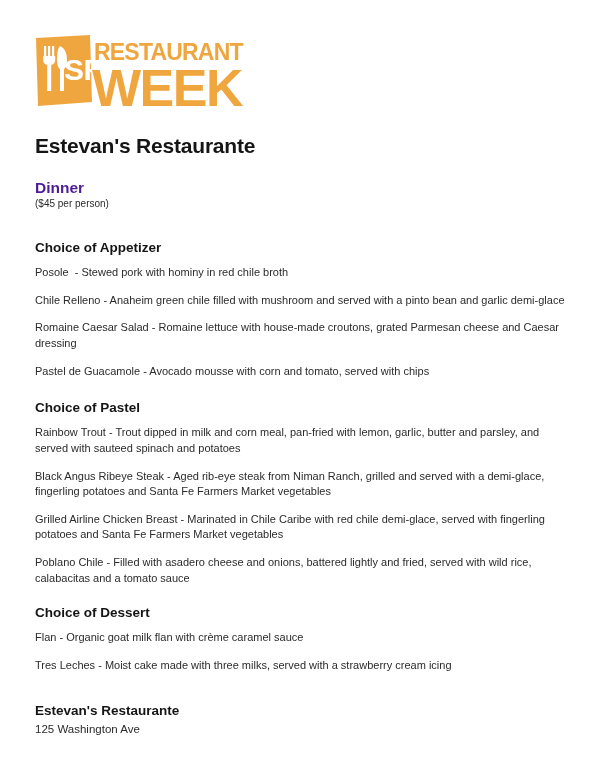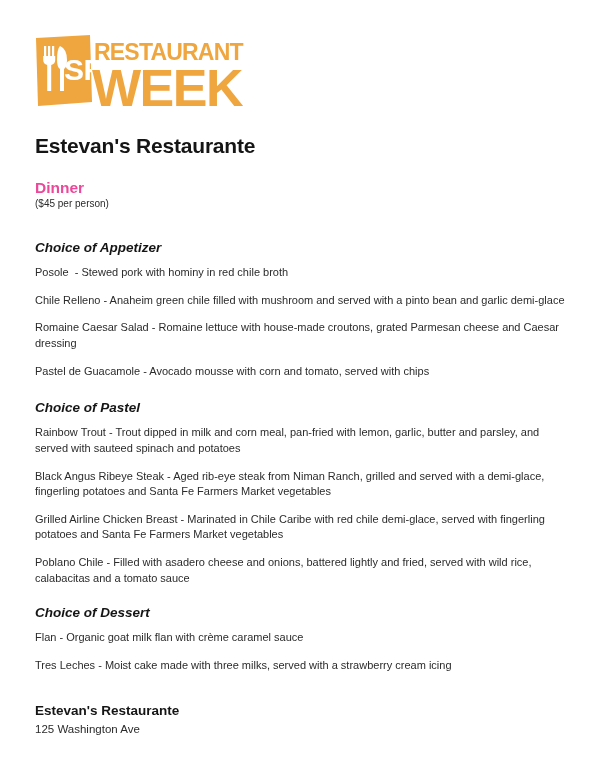--- a/index.html
+++ b/index.html
@@ -48,42 +48,41 @@
     font-weight: bold;
     color: #151515;
     letter-spacing: -0.2px;
     margin: 0 0 22px 0;
     line-height: 1.1;
   }
 
   .meal-name {
     font-size: 15.5px;
     font-weight: bold;
-    color: #ec4899;
+    color: #4c1d95;
     margin: 0 0 1px 0;
     line-height: 1.15;
   }
   .meal-price {
     font-size: 10px;
     font-weight: normal;
     color: #2b2b2b;
     margin: 0 0 30px 0;
     line-height: 1.2;
   }
 
   .course {
     margin: 0 0 21px 0;
   }
   .course-heading {
     font-size: 13.5px;
     font-weight: bold;
     color: #151515;
     margin: 0 0 9px 0;
     line-height: 1.2;
-    font-style: italic;
   }
   .course-items {
     margin: 0;
     padding: 0;
     list-style: none;
   }
   .course-item {
     font-size: 11px;
     line-height: 1.42;
     color: #2b2b2b;

